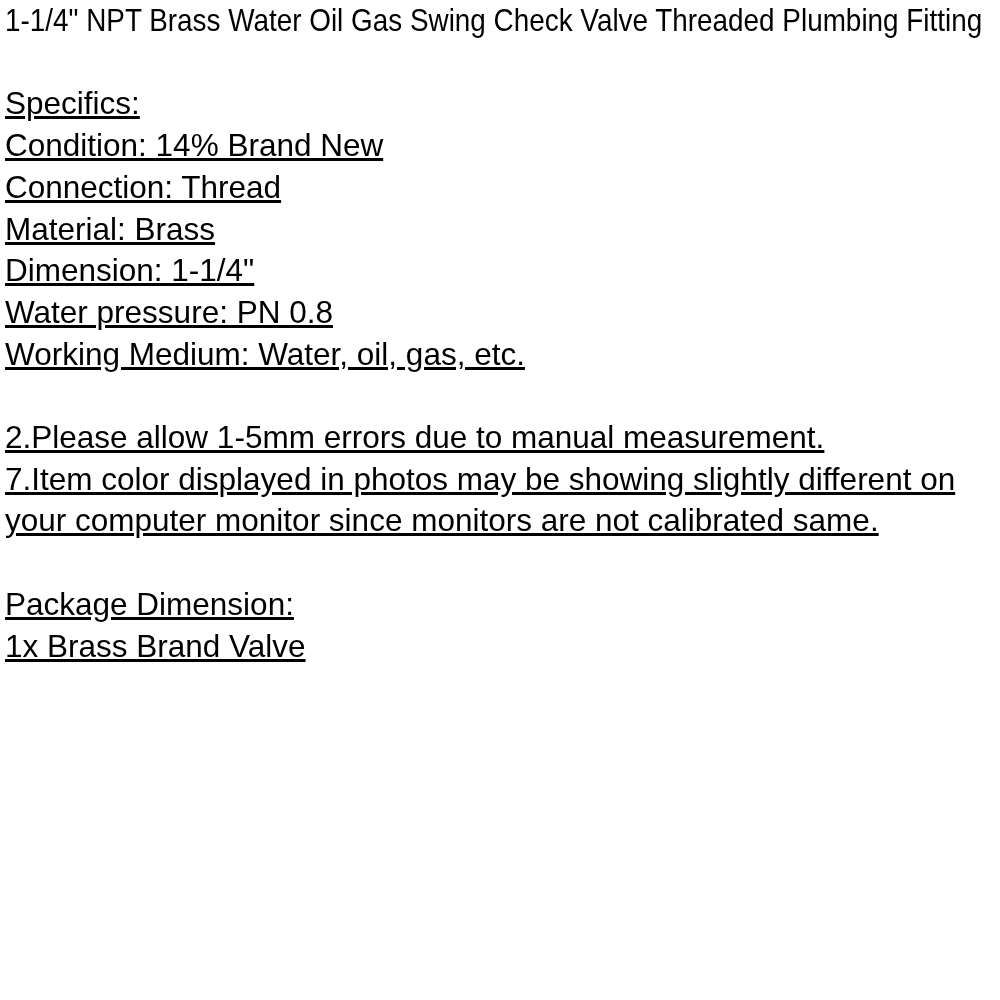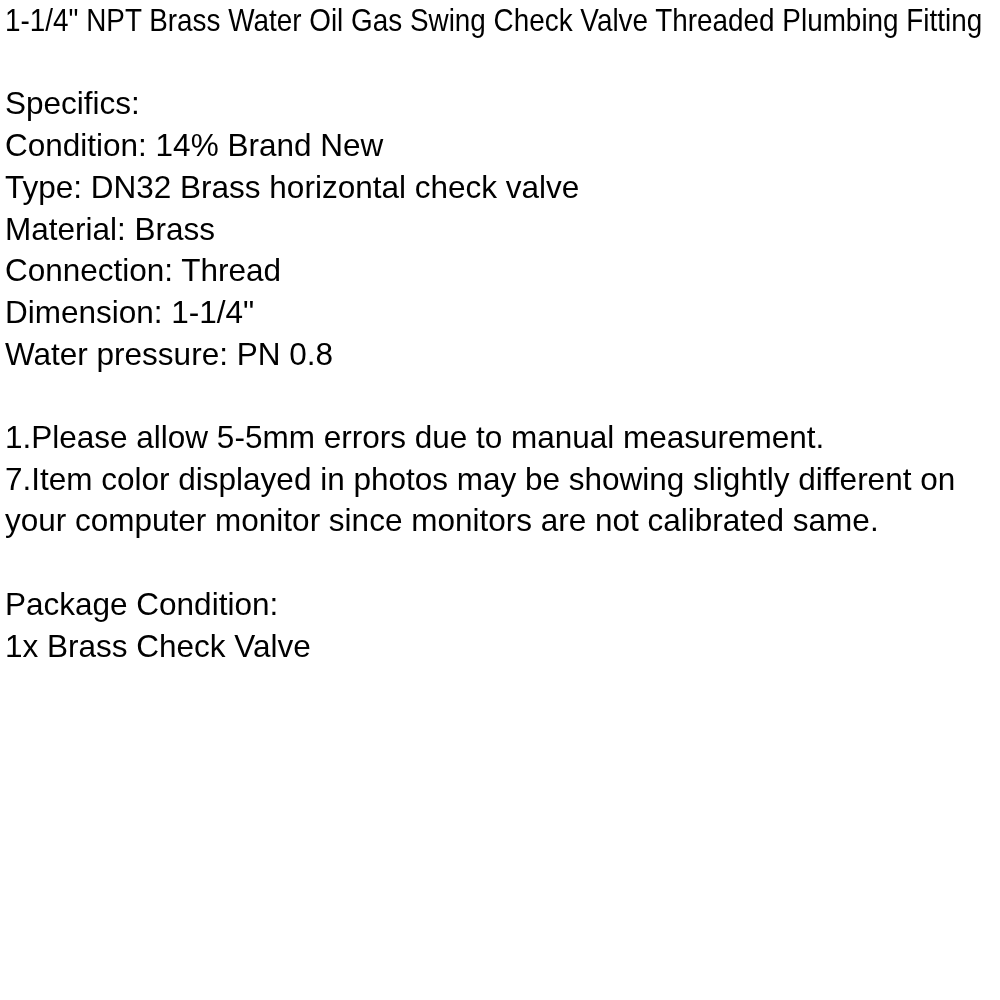--- a/index.html
+++ b/index.html
@@ -26,48 +26,49 @@
     margin: 0;
     white-space: nowrap;
     transform: scaleX(0.885);
     transform-origin: 0 50%;
   }
   .section {
     margin-top: 41.7px; 
   }
   .heading, .line {
     margin: 0;
+    text-decoration: underline;
   }
 </style>
 </head>
 <body>
 
 <div class="canvas">
 
   <h1 class="title">1-1/4" NPT Brass Water Oil Gas Swing Check Valve Threaded Plumbing Fitting</h1>
 
   <div class="section">
     <div class="heading">Specifics:</div>
     <div>
         <div class="line">Condition: 14% Brand New</div>
-        <div class="line">Type: DN32 Brass horizontal check valve</div>
+        <div class="line">Connection: Thread</div>
         <div class="line">Material: Brass</div>
-        <div class="line">Connection: Thread</div>
         <div class="line">Dimension: 1-1/4"</div>
         <div class="line">Water pressure: PN 0.8</div>
+        <div class="line">Working Medium: Water, oil, gas, etc.</div>
       </div>
   </div>
 
   <div class="section">
     <div>
-        <div class="line">1.Please allow 5-5mm errors due to manual measurement.</div>
+        <div class="line">2.Please allow 1-5mm errors due to manual measurement.</div>
         <div class="line">7.Item color displayed in photos may be showing slightly different on your computer monitor since monitors are not calibrated same.</div>
       </div>
   </div>
 
   <div class="section">
-    <div class="heading">Package Condition:</div>
+    <div class="heading">Package Dimension:</div>
     <div>
-        <div class="line">1x Brass Check Valve</div>
+        <div class="line">1x Brass Brand Valve</div>
       </div>
   </div>
 
 </div>
 
 </body></html>

